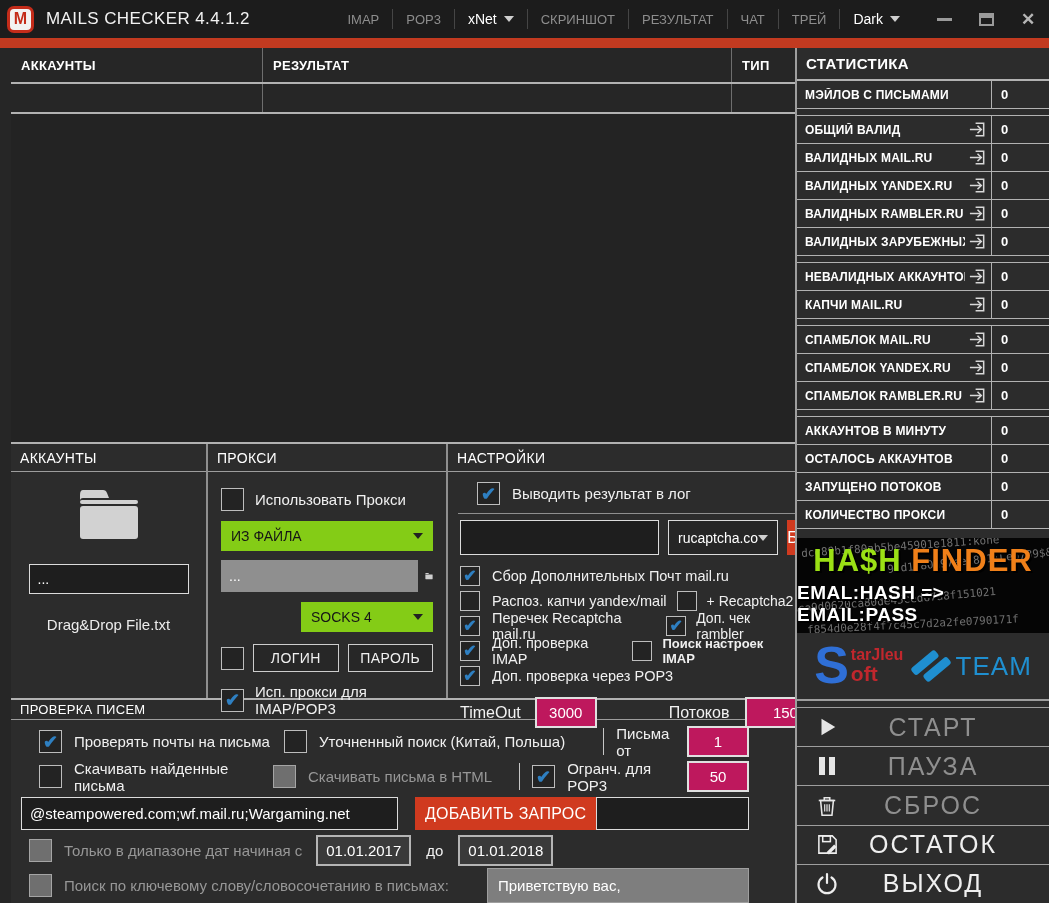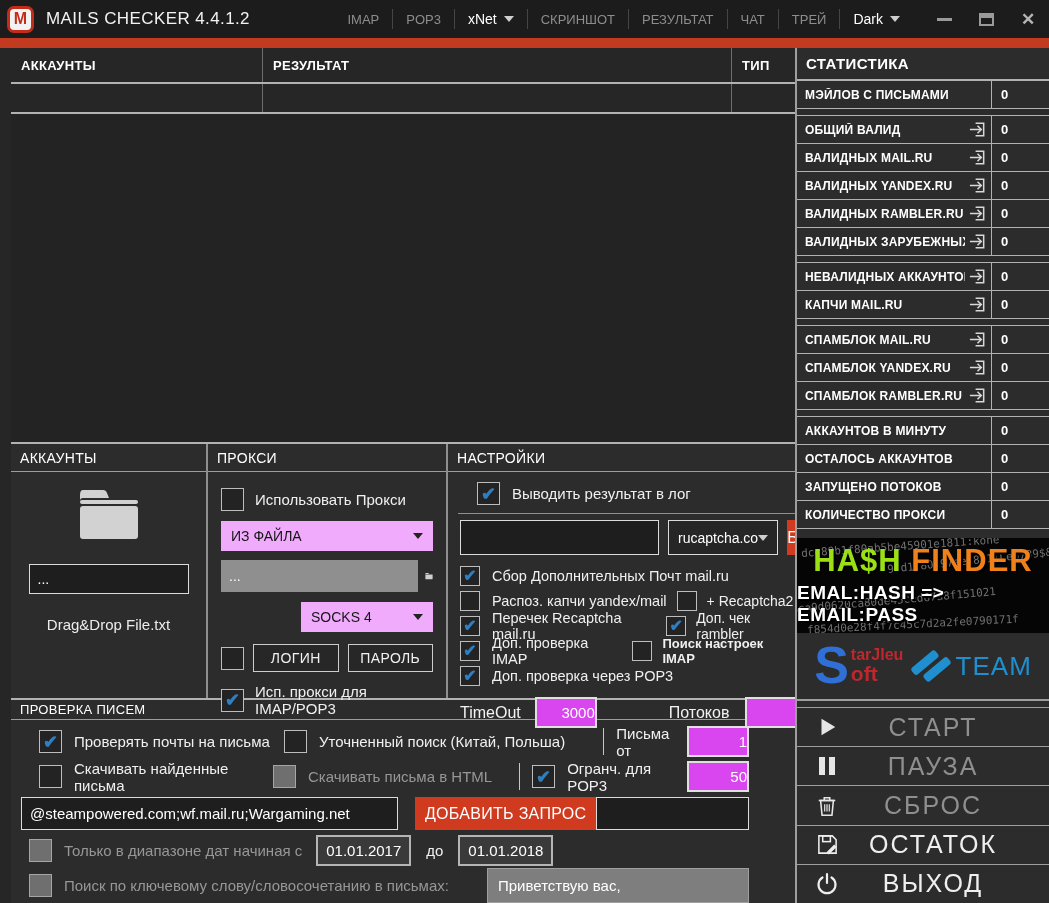--- a/index.html
+++ b/index.html
@@ -48,21 +48,21 @@
 
   .cb { width:23px; height:23px; background:#232323; border:1px solid #bdbdbd; display:inline-flex; align-items:center; justify-content:center; flex:none; }
   .cb.checked::after { content:"✔"; color:#2E7FC1; font-size:18px; font-weight:bold; line-height:1; }
   .cb.disabled { background:#6f6f6f; border-color:#a5a5a5; }
   .cb.sm { width:20px; height:20px; }
   .cb.sm.checked::after { font-size:16px; }
   .lbl { font-size:15px; color:#f0f0f0; }
   .lbl.dim { color:#979797; }
 
   .dark-input { background:#1e1e1e; border:1px solid #dcdcdc; color:#fff; font-family:"Liberation Sans",sans-serif; font-size:14px; padding:0 8px; outline:none; }
-  .gray-box { background:#f0abfc; color:#161616; }
+  .gray-box { background:#84cc16; color:#161616; }
   .gray-select { display:flex; align-items:center; justify-content:space-between; padding:0 10px; font-size:14px; height:30px; }
   .gray-select .caret { border-top-color:#222; }
   .red-btn { border:none; color:#fff; font-family:"Liberation Sans",sans-serif; display:flex; align-items:center; justify-content:center; cursor:default; }
 
   
   .acc-body { display:flex; flex-direction:column; align-items:center; }
   .acc-folder { margin-top:16px; }
   .acc-path { margin-top:24px; width:160px; height:30px; }
   .acc-hint { margin-top:22px; font-size:15px; color:#ececec; }
 
@@ -87,21 +87,21 @@
   .st-captcha input { flex:1; }
   .st-captcha-select { width:152px; background:#262626; border:1px solid #dcdcdc; color:#fff; display:flex; align-items:center; justify-content:space-between; padding:0 9px; font-size:14px; }
   .st-b { width:46px; font-size:16px; }
   .st-check-row { display:flex; align-items:center; height:25px; }
   .st-check-row .lbl { margin-left:12px; font-size:14.5px; }
   .st-check-row .cb2 { margin-left:10px; }
   .st-check-row .sub { font-size:14px; margin-left:10px; }
   .st-check-row .sub.sm { font-size:13px;font-weight:bold; }
   .st-bottom { display:flex; align-items:center; margin-top:9px; }
   .st-bottom .biglbl { font-size:16px; color:#f2f2f2; }
-  .num-box { background:#d946ef; border:2px solid #e0e0e0; color:#fff; font-size:15px; text-align:right; height:31px; font-family:"Liberation Sans",sans-serif; outline:none; }
+  .num-box { background:#be185d; border:2px solid #e0e0e0; color:#fff; font-size:15px; text-align:center; height:31px; font-family:"Liberation Sans",sans-serif; outline:none; }
 
   
   .mailcheck { height:205px; background:#2c2c2c; border-top:2px solid #b2b2b2; display:flex; flex-direction:column; }
   .mc-header { height:26px; display:flex; align-items:center; padding-left:9px; font-size:13px; color:#fff; border-bottom:1px solid #9d9d9d; letter-spacing:.3px; }
   .mc-body { flex:1; padding:4px 10px 0 10px; }
   .mc-row { display:flex; align-items:center; height:35px; }
   .mc-row .cb { margin-right:12px; }
   .vdiv { width:1px; height:27px; background:#c7c7c7; margin:0 12px; }
   .mc-colA { width:250px; display:flex; align-items:center; margin-left:18px; }
   .mc-num { width:62px; margin-left:auto; margin-right:47px; }

